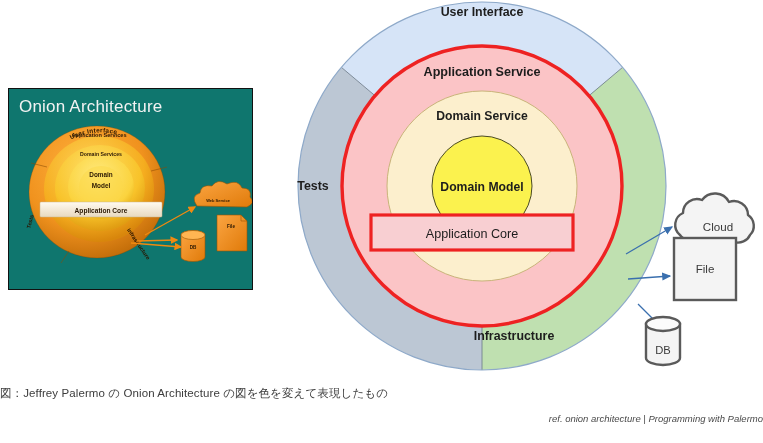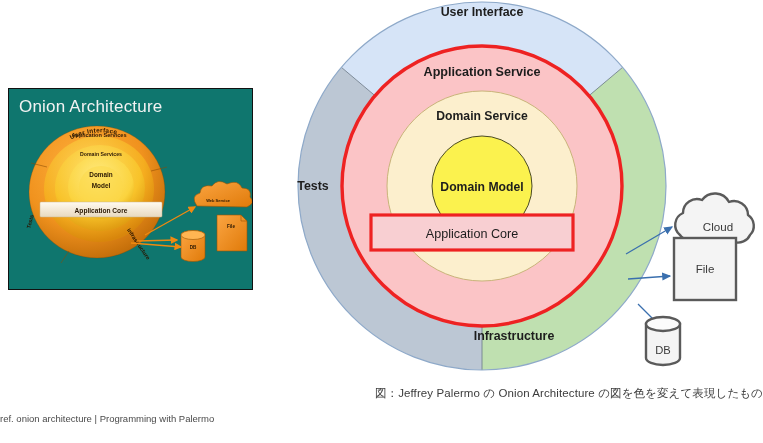--- a/index.html
+++ b/index.html
@@ -48,31 +48,32 @@
     position: absolute;
     left: 620px; top: 180px;
     width: 143px; height: 195px; text-align: center;
   }
 
   
   .caption-main {
     position: absolute;
     left: 0; right: 0;
     top: 386px;
-    text-align: right;
+    text-align: left;
     font-size: 11.5px;
     color: #3c3c3c;
     letter-spacing: .1px;
   }
   .caption-ref {
     position: absolute;
     left: 0; right: 0;
     top: 412px;
-    text-align: left;
+    text-align: right;
     font-size: 9.5px;
+    font-style: italic;
     color: #4a4a4a;
     line-height: 14px;
   }
   .caption-ref span { display: block; }
   text { font-family: "Liberation Sans", sans-serif; }
 </style>
 </head>
 <body>
 
 <div id="stage">

